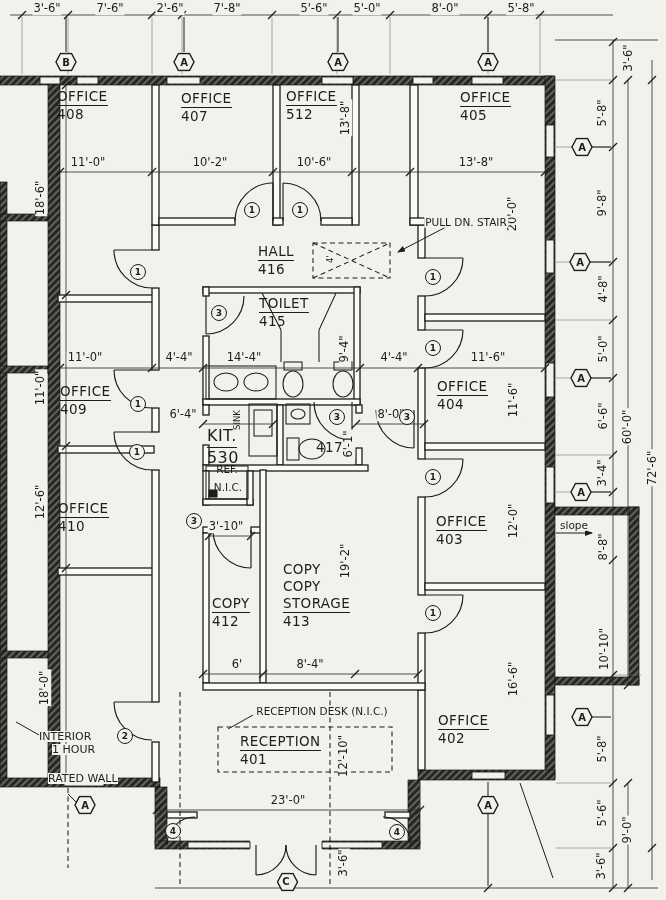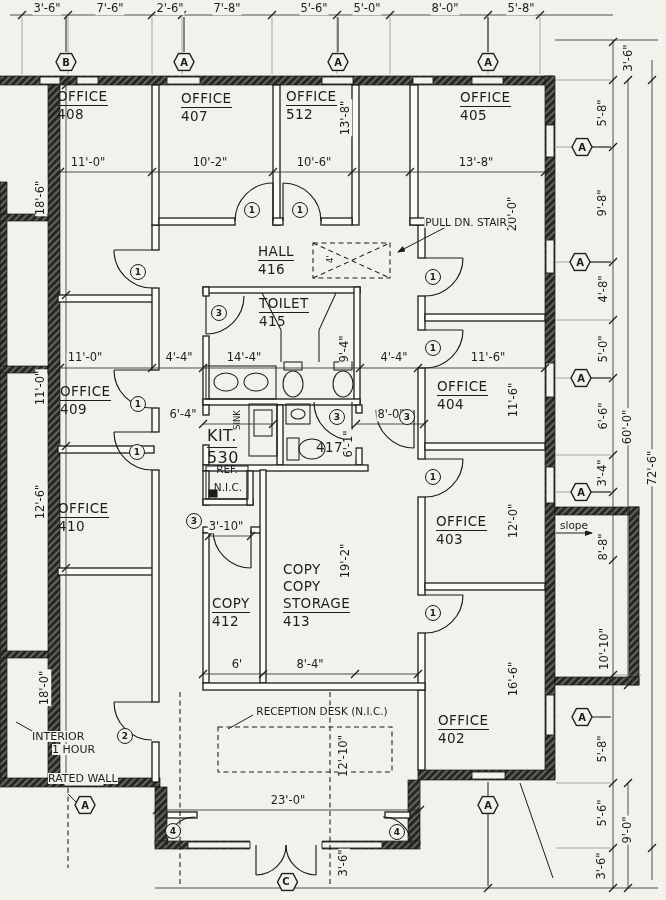--- a/index.html
+++ b/index.html
@@ -383,20 +383,24 @@
 <div class="rm" style="left:283px;top:561px">
   <span class="rn2">COPY</span>
   <span class="rn2">COPY</span>
   <span class="rn">STORAGE</span>
   <span class="rx">413</span>
     </div>
 <div class="rm" style="left:438px;top:712px">
   <span class="rn">OFFICE</span>
       <span class="rx">402</span>
     </div>
+<div class="rm" style="left:240px;top:733px">
+  <span class="rn">RECEPTION</span>
+      <span class="rx">401</span>
+    </div>
 
 <span class="lbl" style="left:47px;top:9px">3'-6"</span>
 <span class="lbl" style="left:110px;top:9px">7'-6"</span>
 <span class="lbl" style="left:170px;top:9px">2'-6"</span>
 <span class="lbl" style="left:227px;top:9px">7'-8"</span>
 <span class="lbl" style="left:314px;top:9px">5'-6"</span>
 <span class="lbl" style="left:367px;top:9px">5'-0"</span>
 <span class="lbl" style="left:445px;top:9px">8'-0"</span>
 <span class="lbl" style="left:521px;top:9px">5'-8"</span>
 
@@ -447,21 +451,21 @@
 <span class="lbl" style="left:391px;top:415px">8'-0"</span>
 <span class="lbl" style="left:226px;top:527px">3'-10"</span>
 <span class="lbl" style="left:237px;top:665px">6'</span>
 <span class="lbl" style="left:310px;top:665px">8'-4"</span>
 <span class="lbl" style="left:288px;top:801px">23'-0"</span>
 
 <span class="lbl s10" style="left:466px;top:222px">PULL DN. STAIR</span>
 <span class="lbl v s9" style="left:237px;top:420px;background:transparent">SINK</span>
 <span class="lbl s10" style="left:227px;top:469px;background:transparent">REF.</span>
 <span class="lbl s10" style="left:228px;top:487px;background:transparent">N.I.C.</span>
-<span class="tl" style="left:32px;top:731px">INTERIOR</span>
+<span class="tl" style="left:39px;top:731px">INTERIOR</span>
 <span class="tl" style="left:52px;top:744px">1 HOUR</span>
 <span class="tl" style="left:48px;top:773px">RATED WALL</span>
 <span class="lbl s10" style="left:322px;top:711px">RECEPTION DESK (N.I.C.)</span>
 <span class="lbl s10" style="left:574px;top:525px;z-index:3">slope</span>
 
 <div class="hx" style="left:66px;top:62px">
   <svg viewBox="0 0 22 19">
         <polygon points="5.5,1 16.5,1 21,9.5 16.5,18 5.5,18 1,9.5" fill="#f2f1ec" stroke="#1d1d1d" stroke-width="1.4"></polygon>
       </svg>
       <b>B</b>

